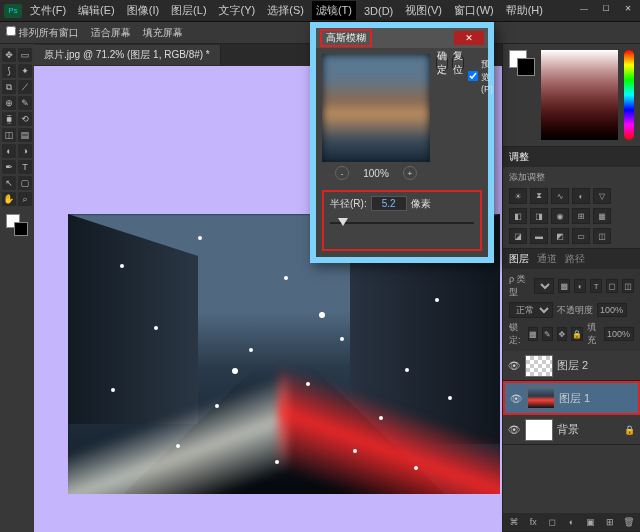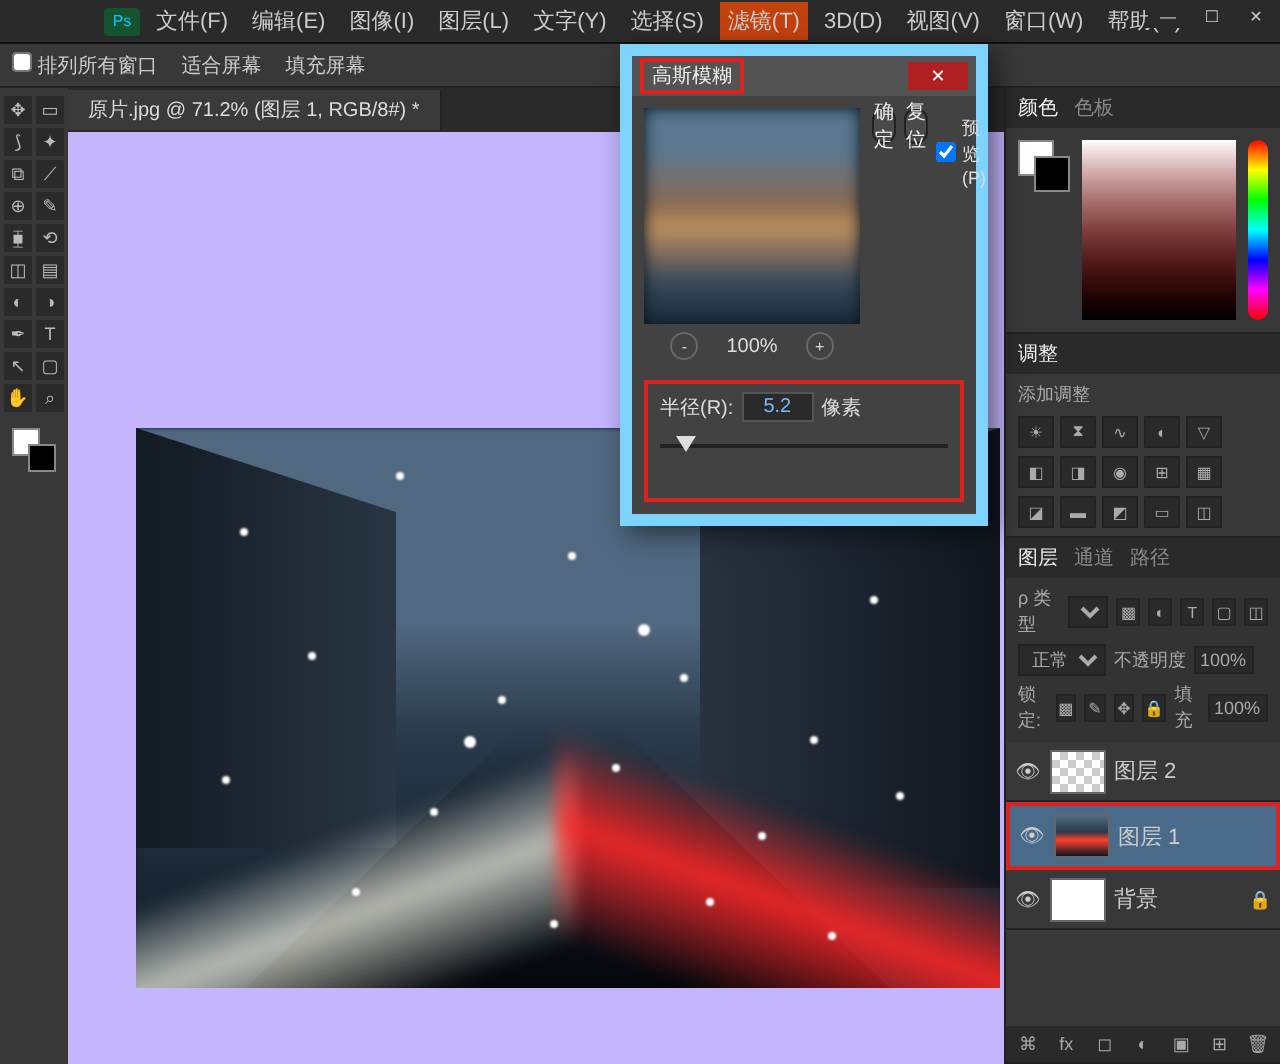--- a/index.html
+++ b/index.html
@@ -1,21 +1,21 @@
 <!DOCTYPE html>
 <html><head>
 <meta charset="utf-8">
 <style>
   * { margin: 0; padding: 0; box-sizing: border-box; }
   body { width: 640px; height: 532px; background: #1a1a1a; font-family: "Microsoft YaHei", sans-serif; font-size: 11px; color: #ccc; overflow: hidden; }
 
   .menubar { display: flex; align-items: center; height: 22px; background: #2a2a2a; padding: 0 4px; gap: 4px; border-bottom: 1px solid #111; }
-  .menubar .logo { width: 18px; height: 14px; background: #14532d; color: #00c8ff; font-size: 8px; display: flex; align-items: center; justify-content: center; border-radius: 2px; margin-left: 48px; }
+  .menubar .logo { width: 18px; height: 14px; background: #14532d; color: #00c8ff; font-size: 8px; display: flex; align-items: center; justify-content: center; border-radius: 2px; }
   .menubar span.item { padding: 2px 4px; cursor: default; }
-  .menubar span.active { background: #c2410c; }
+  .menubar span.active { background: #000000; }
 
   .optbar { display: flex; align-items: center; height: 22px; background: #383838; padding: 0 6px; gap: 12px; border-bottom: 1px solid #222; font-size: 10px; }
   .optbar input[type=checkbox] { width: 10px; height: 10px; }
 
   .main { display: flex; height: 488px; }
   .tools { width: 34px; background: #383838; padding: 4px 2px; display: flex; flex-direction: column; gap: 2px; align-items: center; }
   .tools .row { display: flex; gap: 2px; }
   .tools .tool { width: 14px; height: 14px; background: #2a2a2a; font-size: 9px; display: flex; align-items: center; justify-content: center; color: #bbb; border-radius: 1px; }
   .tools .swatch-pair { margin-top: 6px; position: relative; width: 22px; height: 22px; }
   .tools .sw-fg { position: absolute; width: 14px; height: 14px; background: #fff; border: 1px solid #888; top: 0; left: 0; }
@@ -198,24 +198,20 @@
         <div class="snow" style="left:66%;top:84%"></div>
           <div class="snow" style="left:80%;top:90%"></div>
         <div class="snow" style="left:58%;top:35%;width:6px;height:6px"></div>
         <div class="snow" style="left:38%;top:55%;width:6px;height:6px"></div>
       </div>
     </div>
   </div>
 
   <div class="panels">
     <div class="panel">
-      <div class="panel-hdr">
-        <span class="tab on">颜色</span>
-        <span class="tab">色板</span>
-      </div>
       <div class="color-body">
         <div class="color-sw">
             <div class="fg"></div>
             <div class="bg"></div>
           </div>
         <div class="color-field"></div>
         <div class="hue"></div>
       </div>
     </div>
 

